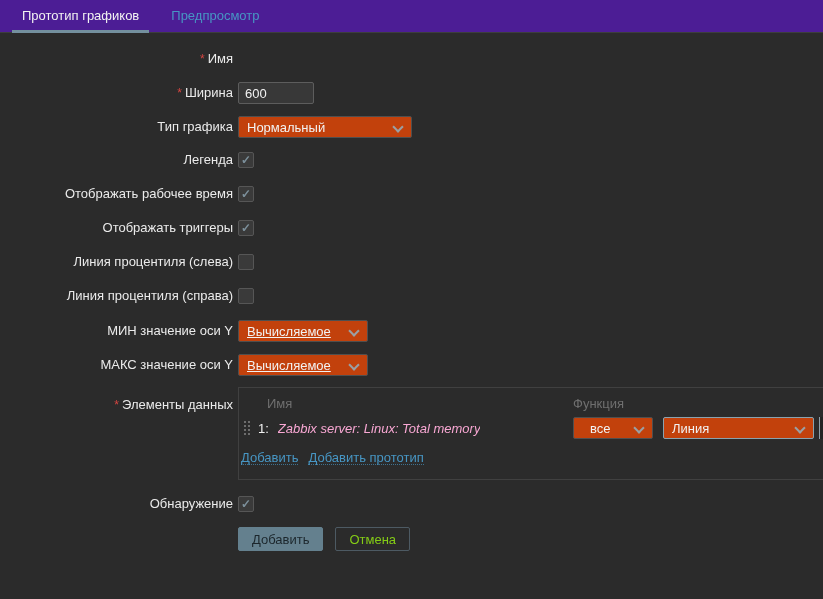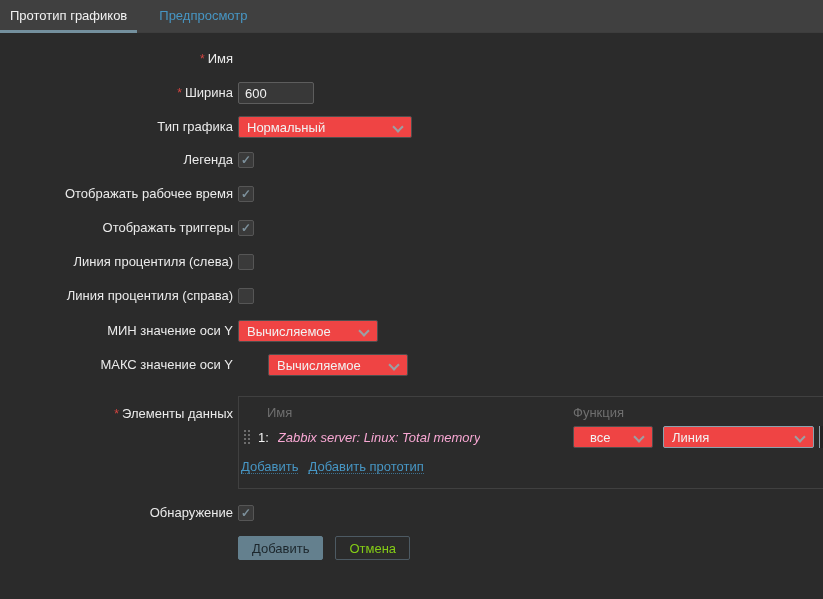--- a/index.html
+++ b/index.html
@@ -6,21 +6,22 @@
   body{
     width:823px;height:599px;overflow:hidden;
     background:#2b2b2b;
     font-family:"Liberation Sans",sans-serif;
     font-size:13px;color:#ebebeb;
   }
   
   .tabbar{
     display:flex;align-items:stretch;height:33px;
     box-shadow:inset 0 -1px 0 #3d3d3d;
-    background:#404040;
+    background:#4c1d95;
+    padding-left:12px;
   }
   .tab{
     padding:0 10px;display:flex;align-items:center;
     border-bottom:3px solid transparent;box-sizing:border-box;
     white-space:nowrap;
   }
   .tab.active{color:#f2f2f2;border-bottom-color:#74909e;}
   .tab.inactive{color:#4796c4;cursor:pointer;margin-left:12px;}
   
   .form{padding-top:15px;}
@@ -28,46 +29,46 @@
   .lbl{
     width:233px;text-align:right;margin-right:5px;flex:none;
     line-height:22px;color:#ebebeb;white-space:nowrap;
   }
   .req{color:#d64540;margin-right:3px;font-size:12px;}
   .cbrow .lbl{line-height:16px;}
   .mb12{margin-bottom:12px;}
   .mb14{margin-bottom:14px;}
   .mb18{margin-bottom:18px;}
   .mb16{margin-bottom:16px;}
-  .mb7{margin-bottom:20px;gap:30px;}
+  .mb7{margin-bottom:11px;}
   .mb15{margin-bottom:15px;}
   
   .input{
     background:#383838;border:1px solid #5d5d5d;border-radius:2px;
     height:22px;box-sizing:border-box;color:#f2f2f2;
     padding:0 6px;font:inherit;outline:none;
   }
   .w-name{width:454px;}
   .w-num{width:76px;}
   
   .select{
-    background:#ef4444;border:1px solid #4f4f4f;border-radius:2px;
+    background:#c2410c;border:1px solid #4f4f4f;border-radius:2px;
     height:22px;box-sizing:border-box;position:relative;
     display:flex;align-items:center;padding:0 24px 0 8px;
     color:#f2f2f2;cursor:pointer;white-space:nowrap;
   }
   .select::after{
     content:"";position:absolute;right:9px;top:6px;
     width:6px;height:6px;
     border-right:2px solid #9aa0a5;border-bottom:2px solid #9aa0a5;
     transform:rotate(45deg);
   }
   .select.focused{border-color:#8aa2ae;}
   .w-type{width:174px;}
-  .w-calc{width:140px;}
+  .w-calc{width:130px;text-decoration:underline;}
   
   .cb{
     width:16px;height:16px;box-sizing:border-box;flex:none;
     background:#3a3a3a;border:1px solid #565656;border-radius:2px;
     display:flex;align-items:center;justify-content:center;
     color:#7c909b;font-size:12px;font-weight:bold;line-height:1;
     cursor:pointer;
   }
   
   .items-table{

